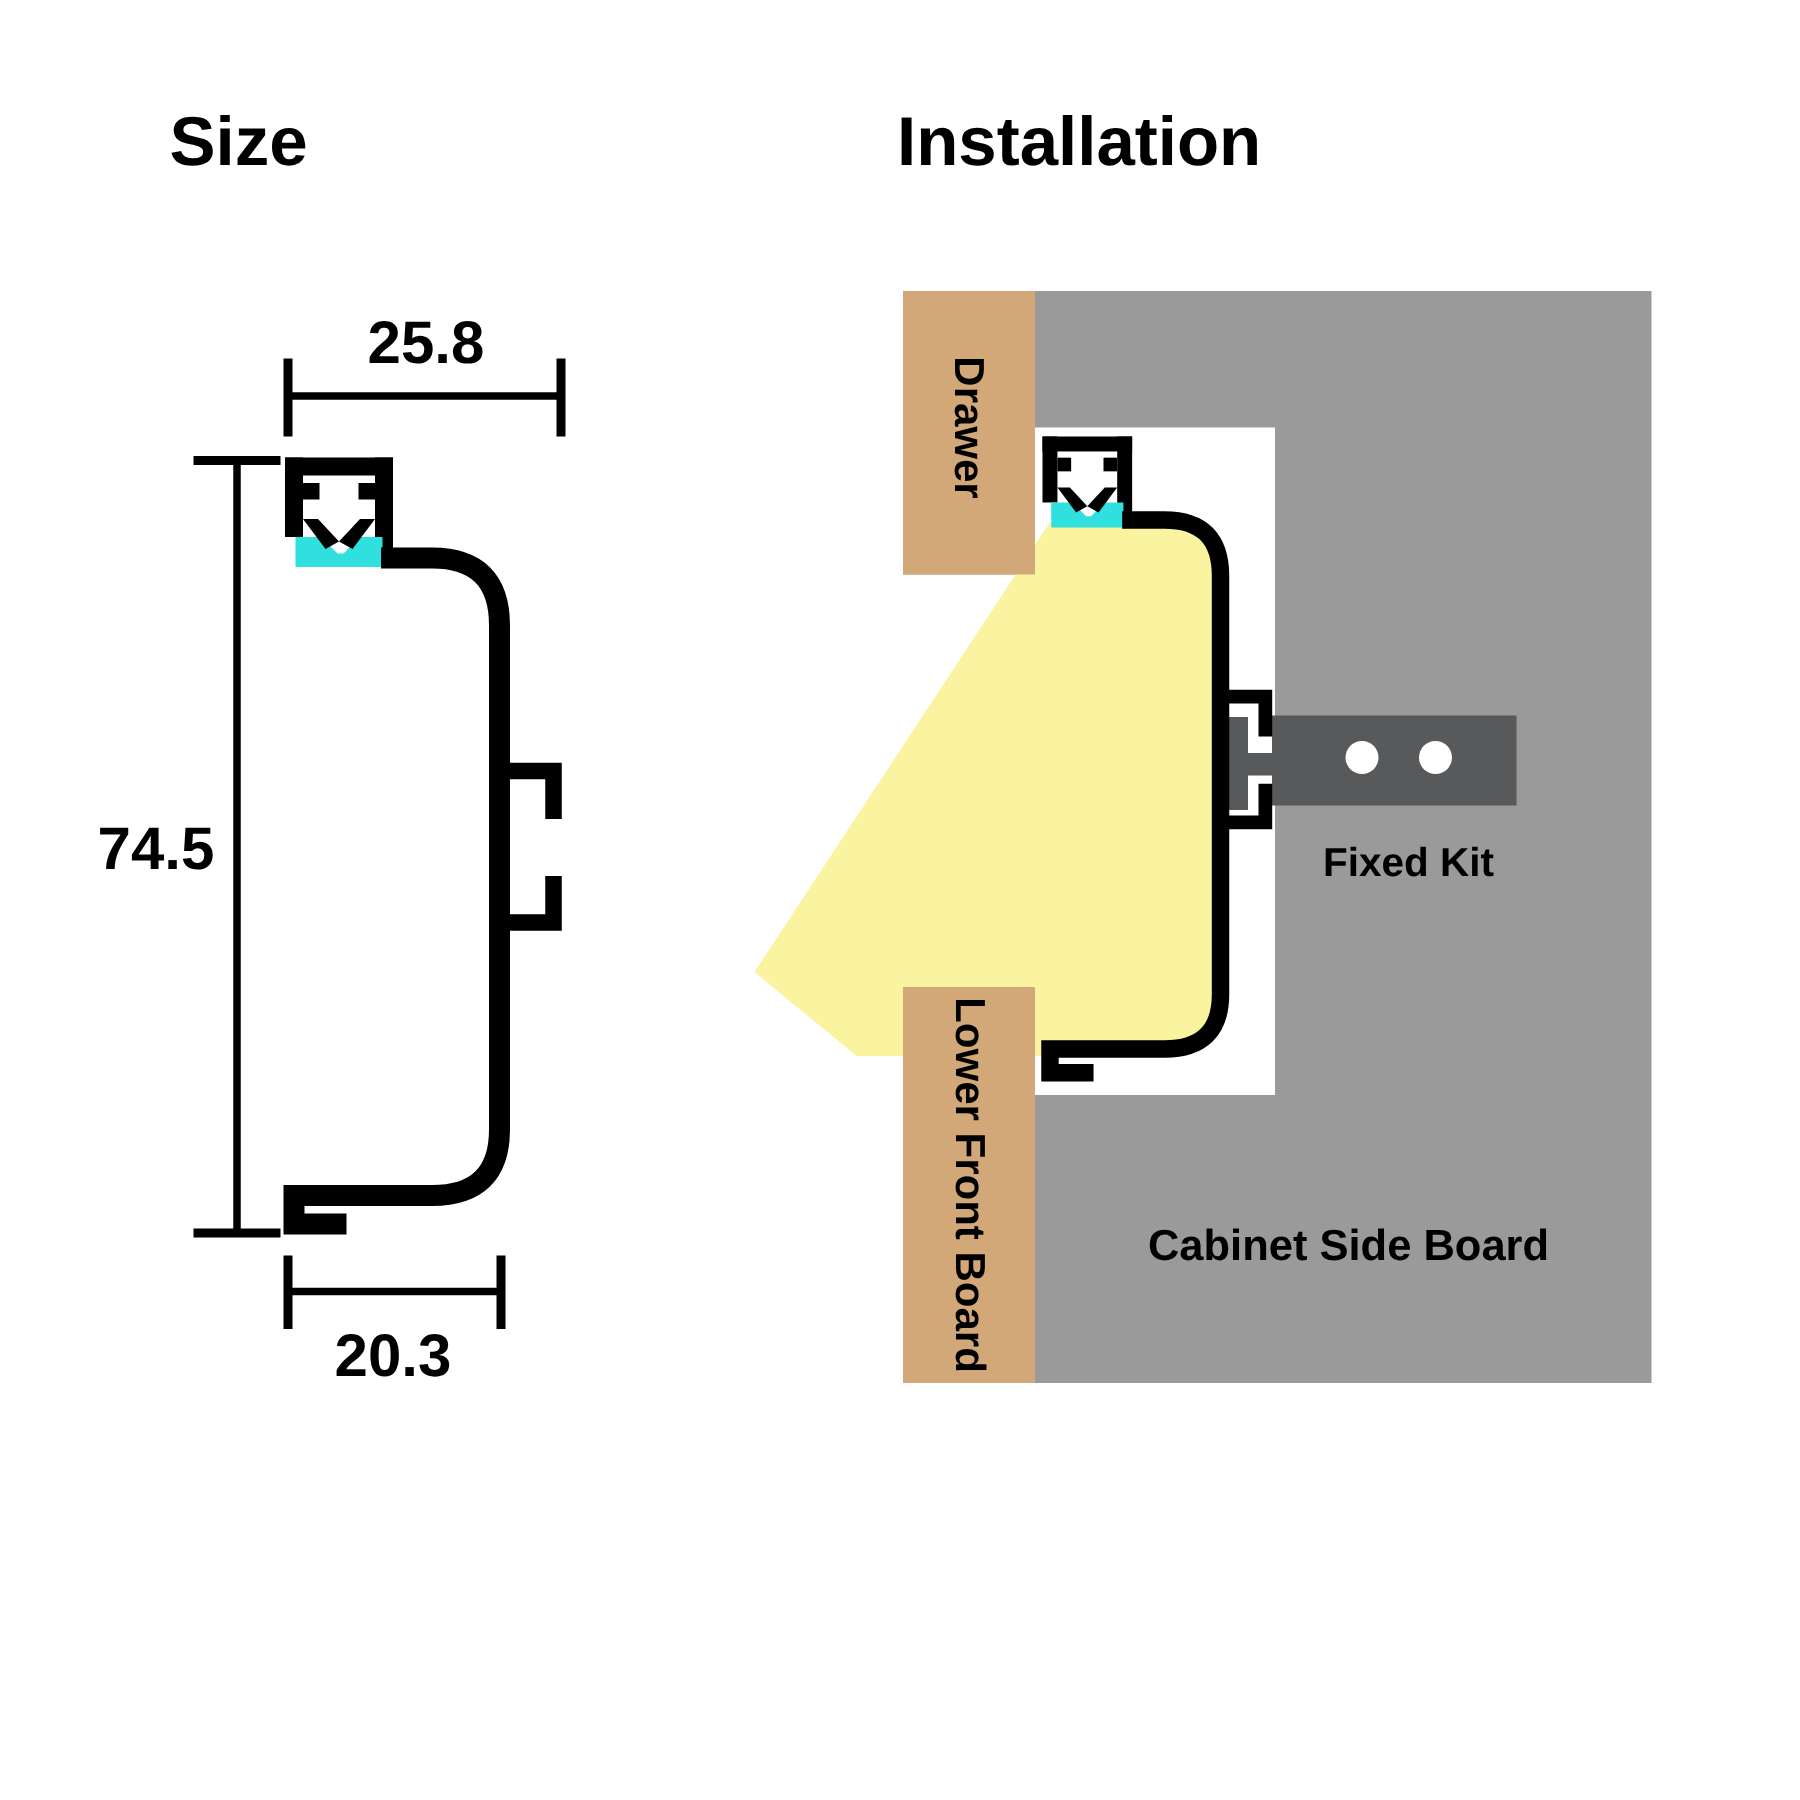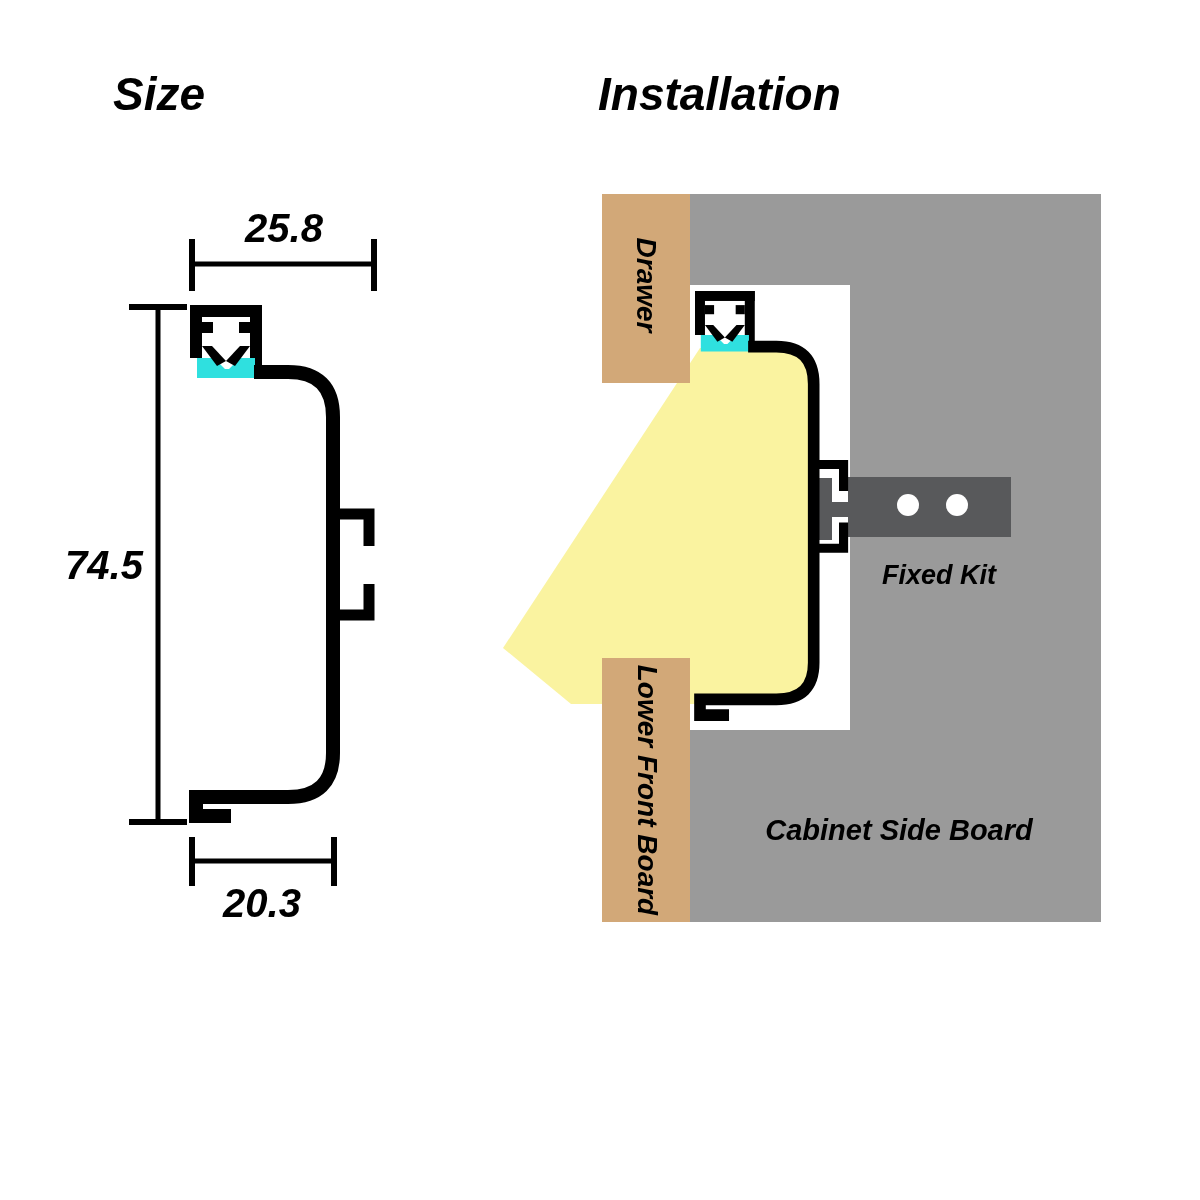--- a/index.html
+++ b/index.html
@@ -1,19 +1,18 @@
 <!DOCTYPE html>
 <html><head>
 <meta charset="utf-8">
 <style>
   html,body{margin:0;padding:0;background:#ffffff;}
   .canvas{
     width:1200px;height:1200px;position:relative;background:#ffffff;
     font-family:"Liberation Sans", sans-serif;
-    font-style:italic;
   }
   svg{display:block;}
   svg text{
     font-family:"Liberation Sans", sans-serif;
     font-weight:700;
     fill:#000000;
   }
   .title-text{font-size:46px;letter-spacing:0px;}
   .dim-text{font-size:40px;}
   .board-label{font-size:28px;}

